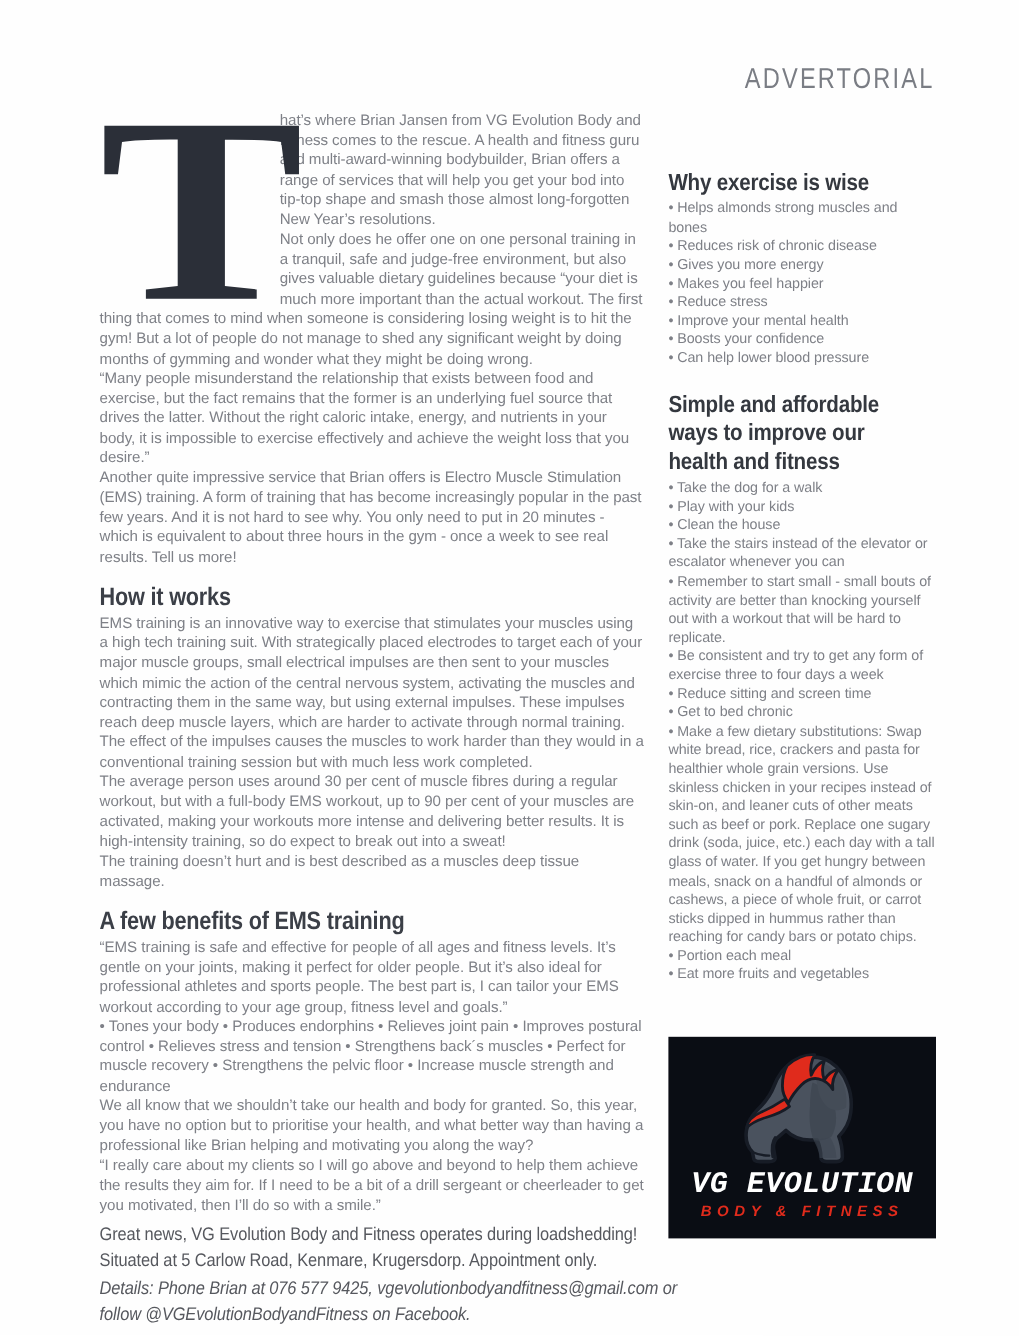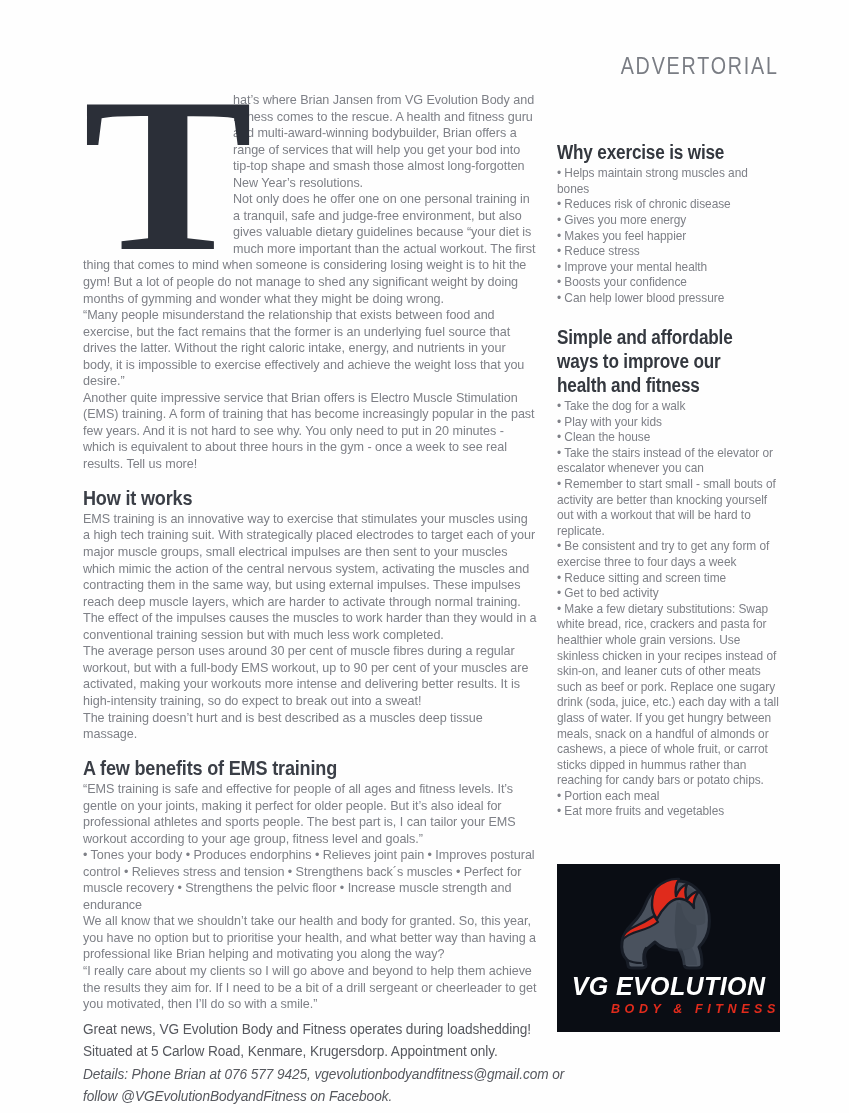--- a/index.html
+++ b/index.html
@@ -147,34 +147,34 @@
     top: 6px;
     width: 223px;
     height: 104px;
   }
   .logo-word {
     position: absolute;
     left: 0;
     top: 110px;
     width: 223px;
     text-align: center;
-    font-family: Liberation Sans, sans-serif;
+    font-family: Liberation Mono, monospace;
     font-weight: bold;
     font-style: italic;
     font-size: 25px;
     letter-spacing: 0.4px;
     color: #ffffff;
     line-height: 1;
   }
   .logo-sub {
     position: absolute;
     left: 0;
     top: 139px;
     width: 223px;
-    text-align: right;
+    text-align: center;
     font-family: "Liberation Sans", sans-serif;
     font-weight: bold;
     font-style: italic;
     font-size: 12.5px;
     letter-spacing: 4.6px;
     color: #e02b1c;
     line-height: 1;
   }
 </style>
 </head>
@@ -215,42 +215,42 @@
       <span class="ln ital">Details: Phone Brian at 076 577 9425, vgevolutionbodyandfitness@gmail.com or</span>
       <span class="ln ital">follow @VGEvolutionBodyandFitness on Facebook.</span>
     </div>
   </div>
 
   <div class="col-right">
 
     <div class="side-block">
       <h3 class="side-head">Why exercise is wise</h3>
       <div class="side-list">
-        <p>• Helps maintain strong muscles and bones</p>
+        <p>• Helps almonds strong muscles and bones</p>
         <p>• Reduces risk of chronic disease</p>
         <p>• Gives you more energy</p>
         <p>• Makes you feel happier</p>
         <p>• Reduce stress</p>
         <p>•  Improve your mental health</p>
         <p>• Boosts your confidence</p>
         <p>• Can help lower blood pressure</p>
       </div>
     </div>
 
     <div class="side-block">
       <h3 class="side-head two-line">Simple and affordable ways to improve our health and fitness</h3>
       <div class="side-list">
         <p>• Take the dog for a walk</p>
         <p>• Play with your kids</p>
         <p>• Clean the house</p>
         <p>• Take the stairs instead of the elevator or escalator whenever you can</p>
         <p>• Remember to start small - small bouts of activity are better than knocking yourself out with a workout that will be hard to replicate.</p>
         <p>• Be consistent and try to get any form of exercise three to four days a week</p>
         <p>• Reduce sitting and screen time</p>
-        <p>• Get to bed activity</p>
+        <p>• Get to bed chronic</p>
         <p>• Make a few dietary substitutions: Swap white bread, rice, crackers and pasta for healthier whole grain versions. Use skinless chicken in your recipes instead of skin-on, and leaner cuts of other meats such as beef or pork. Replace one sugary drink (soda, juice, etc.) each day with a tall glass of water. If you get hungry between meals, snack on a handful of almonds or cashews, a piece of whole fruit, or carrot sticks dipped in hummus rather than reaching for candy bars or potato chips.</p>
         <p>• Portion each meal</p>
         <p>• Eat more fruits and vegetables</p>
       </div>
     </div>
   </div>
 
   <div class="logo-panel">
     <svg class="logo-art" viewBox="0 0 223 104" xmlns="http://www.w3.org/2000/svg">
       <g transform="translate(58,2)">

